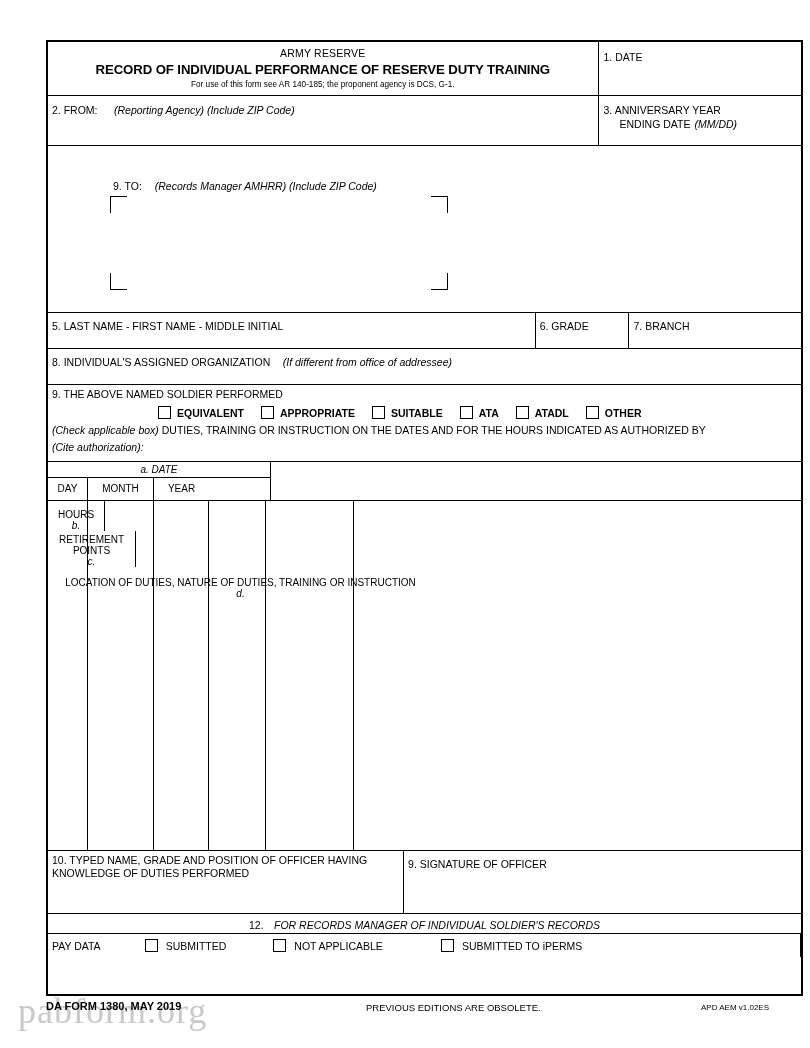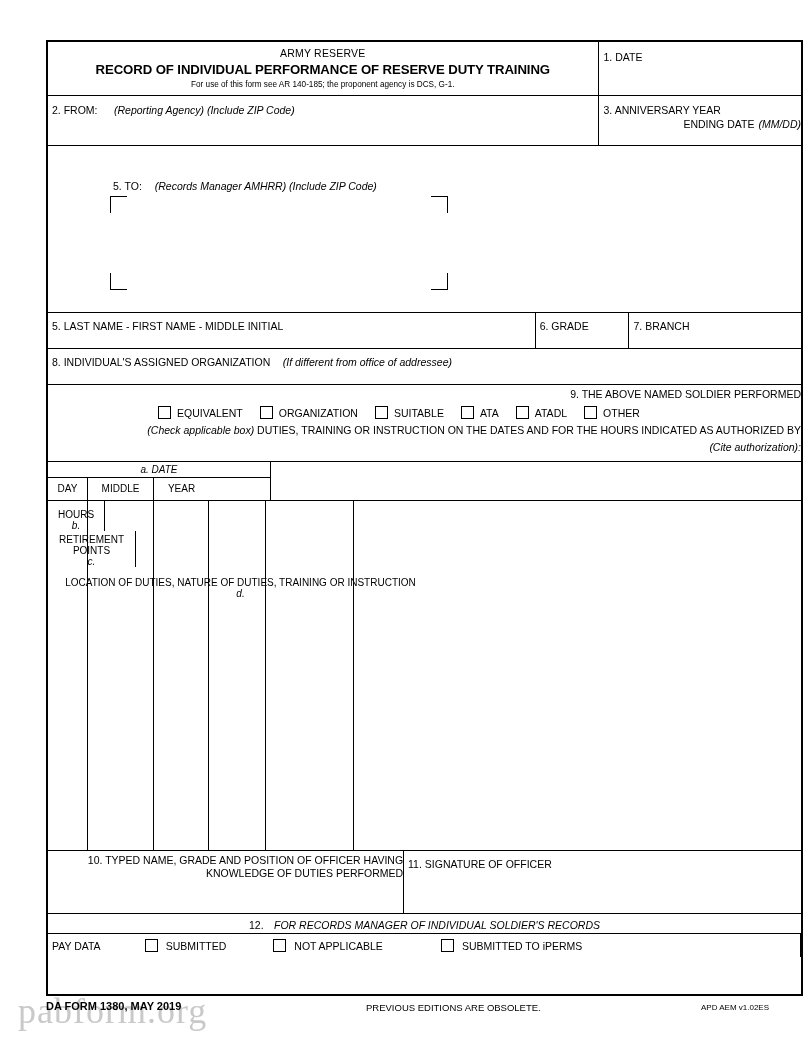--- a/index.html
+++ b/index.html
@@ -4,21 +4,21 @@
 <style>
   html,body{margin:0;padding:0;background:#fff;}
   body{width:810px;height:1048px;position:relative;
        font-family:"Liberation Sans", sans-serif;color:#000;}
   .form{position:absolute;left:46px;top:40px;width:757px;height:956px;
         border:2px solid #000;box-sizing:border-box;}
   .row{display:flex;}
   .cell{box-sizing:border-box;position:relative;}
   .bb{border-bottom:1.5px solid #000;}
   .br{border-right:1.5px solid #000;}
-  .lbl{font-size:10.5px;line-height:1.25;text-align:right;}
+  .lbl{font-size:10.5px;line-height:1.25;}
   .ital{font-style:italic;}
 
   
   #hdr-left{width:552px;height:53px;padding:5px 0 0 0;text-align:center;}
   #hdr-right{width:203px;height:53px;padding:5px 0 0 5px;}
   .t-agency{font-size:10.5px;letter-spacing:.2px;}
   .t-main{font-size:13.2px;font-weight:bold;margin-top:3px;letter-spacing:-.1px;}
   .t-sub{font-size:8.2px;margin-top:3px;}
 
   
@@ -39,21 +39,21 @@
   #name{width:489px;height:35px;padding:3px 0 0 4px;}
   #grade{width:94px;height:35px;padding:3px 0 0 4px;}
   #branch{width:172px;height:35px;padding:3px 0 0 4px;}
 
   
   #org{width:755px;height:35px;padding:3px 0 0 4px;}
 
   
   #blk9{width:755px;height:76px;padding:3px 0 0 4px;}
   .cbrow{display:flex;align-items:center;margin:5px 0 0 106px;}
-  .cbitem{display:flex;align-items:flex-end;margin-right:17px;}
+  .cbitem{display:flex;align-items:flex-end;margin-right:17px;font-weight:bold;}
   .cbox{width:11px;height:11px;border:1.2px solid #000;display:inline-block;
         margin-right:6px;background:#fff;}
   .cbtxt{font-size:10.5px;}
   .l3{margin-top:5px;}
   .l4{margin-top:4px;}
 
   
   #thead{height:38px;flex-direction:column;}
   .th{font-size:10px;text-align:center;box-sizing:border-box;}
   #th-date{width:223px;}
@@ -119,21 +119,21 @@
     </div>
     <div class="cell" id="anniv">
       <span class="lbl">3. ANNIVERSARY YEAR</span>
       <span class="lbl ind"><span>ENDING DATE</span><span class="ital" style="margin-left:4px;">(MM/DD)</span></span>
     </div>
   </div>
 
   <div class="row bb">
     <div class="cell" id="to-block">
       <div id="to-label">
-        <span class="lbl">5. TO:</span>
+        <span class="lbl">9. TO:</span>
         <span class="lbl ital" style="margin-left:10px;">(Records Manager AMHRR) (Include ZIP Code)</span>
       </div>
       <div class="brk tl" style="left:62px;top:50px;"></div>
       <div class="brk tr" style="left:383px;top:50px;"></div>
       <div class="brk bl" style="left:62px;top:127px;"></div>
       <div class="brk br2" style="left:383px;top:127px;"></div>
     </div>
   </div>
 
   <div class="row bb">
@@ -159,21 +159,21 @@
     <div class="cell" id="blk9">
       <div class="lbl">9. THE ABOVE NAMED SOLDIER PERFORMED</div>
 
       <div class="cbrow">
         <label class="cbitem">
           <span class="cbox"></span>
           <span class="cbtxt">EQUIVALENT</span>
         </label>
         <label class="cbitem">
           <span class="cbox"></span>
-          <span class="cbtxt">ORGANIZATION</span>
+          <span class="cbtxt">APPROPRIATE</span>
         </label>
         <label class="cbitem">
           <span class="cbox"></span>
           <span class="cbtxt">SUITABLE</span>
         </label>
         <label class="cbitem">
           <span class="cbox"></span>
           <span class="cbtxt">ATA</span>
         </label>
         <label class="cbitem">
@@ -189,21 +189,21 @@
       <div class="lbl l3"><span class="ital">(Check applicable box)</span><span> DUTIES, TRAINING OR INSTRUCTION ON THE DATES AND FOR THE HOURS INDICATED AS AUTHORIZED BY</span></div>
       <div class="lbl ital l4">(Cite authorization):</div>
     </div>
   </div>
 
   <div class="row bb" id="thead">
     <div class="cell th br" id="th-date">
       <div class="top"><span class="ital" style="font-style:italic">a.  DATE</span></div>
       <div class="bot">
         <div id="c-day">DAY</div>
-        <div id="c-mon">MIDDLE</div>
+        <div id="c-mon">MONTH</div>
         <div id="c-yr">YEAR</div>
       </div>
     </div>
     <div class="cell th br" id="th-hours">
       <div>HOURS</div>
       <div class="ital">b.</div>
     </div>
     <div class="cell th br" id="th-pts">
       <div>RETIREMENT</div>
       <div>POINTS</div>
@@ -223,21 +223,21 @@
     <div class="bcol br" style="width:88px;"></div>
     <div class="bcol" style="width:385px;"></div>
   </div>
 
   <div class="row bb">
     <div class="cell br" id="b10">
       <div class="lbl">10. TYPED NAME, GRADE AND POSITION OF OFFICER HAVING</div>
       <div class="lbl">KNOWLEDGE OF DUTIES PERFORMED</div>
     </div>
     <div class="cell" id="b11">
-      <span class="lbl">11. SIGNATURE OF OFFICER</span>
+      <span class="lbl">9. SIGNATURE OF OFFICER</span>
     </div>
   </div>
 
   <div class="row bb">
     <div class="cell" id="b12">
       <span class="lbl n">12.</span>
       <span class="lbl ital" style="margin-left:6px;">FOR RECORDS MANAGER OF INDIVIDUAL SOLDIER'S RECORDS</span>
     </div>
   </div>
 

